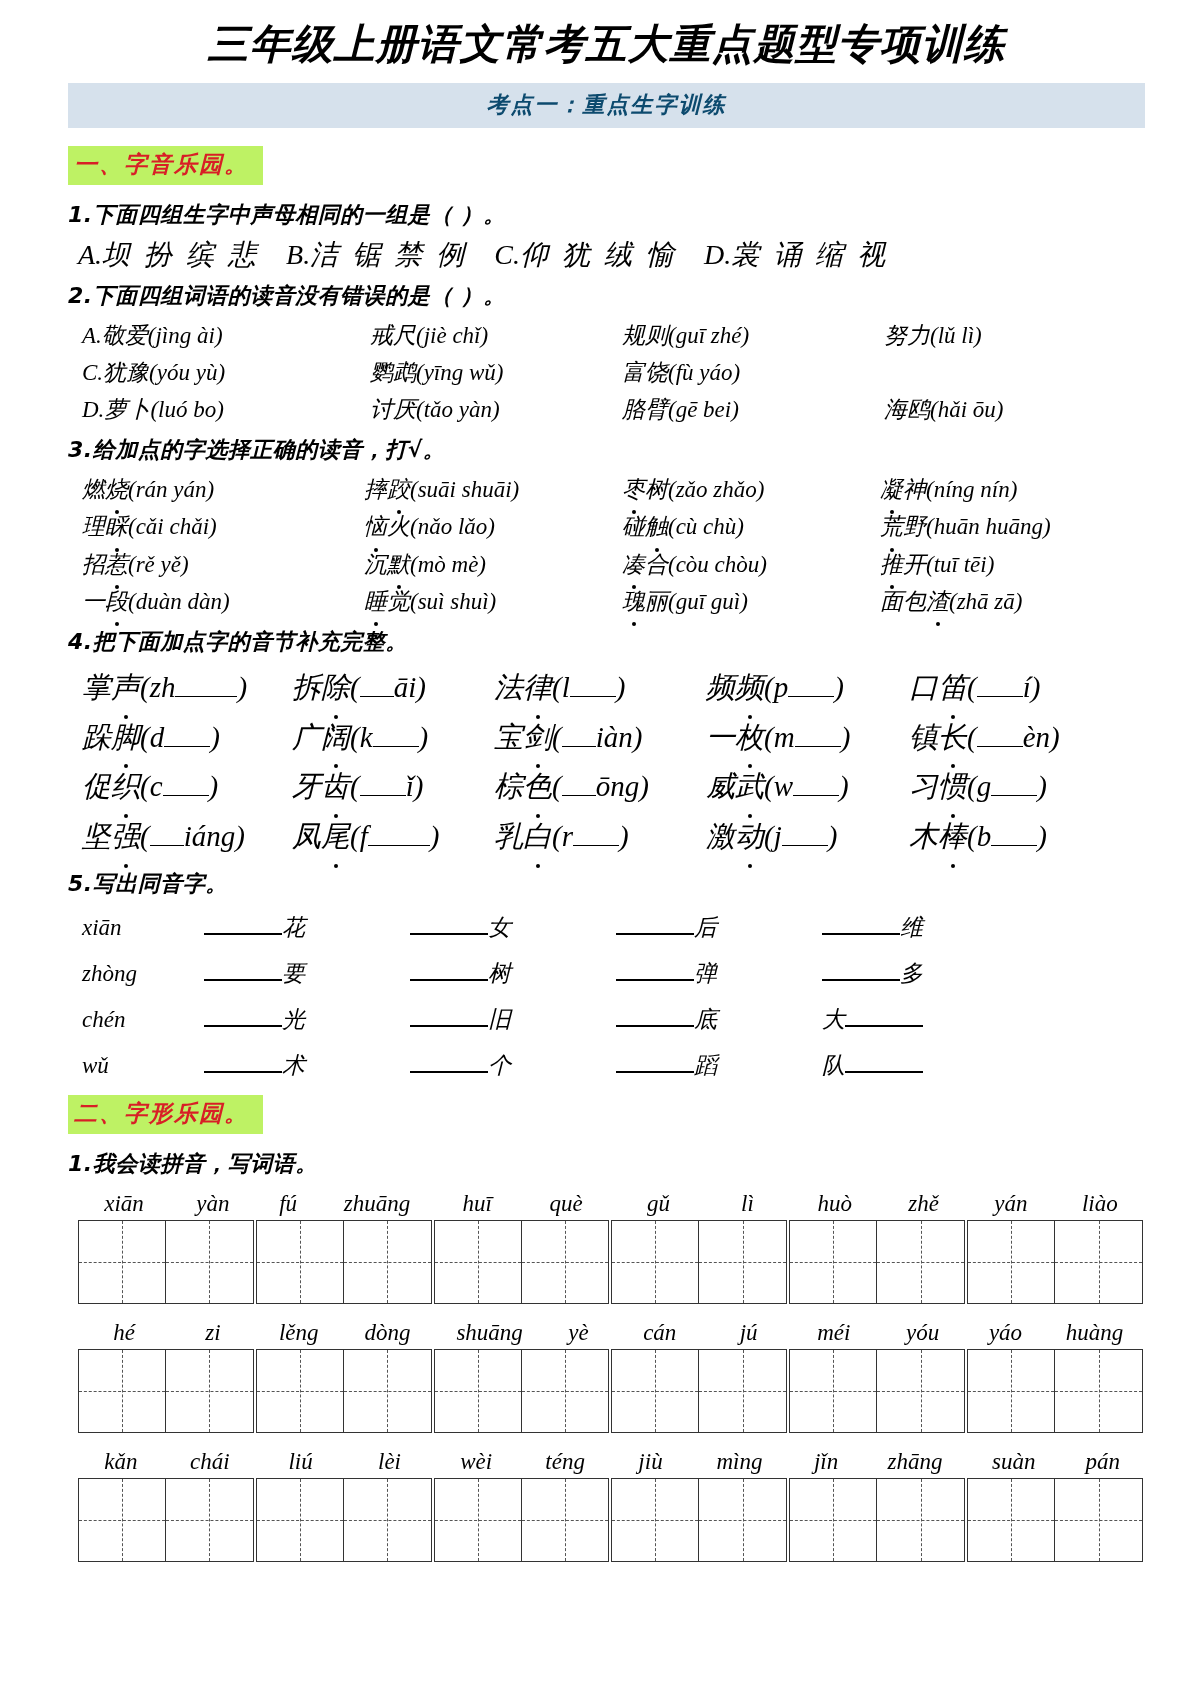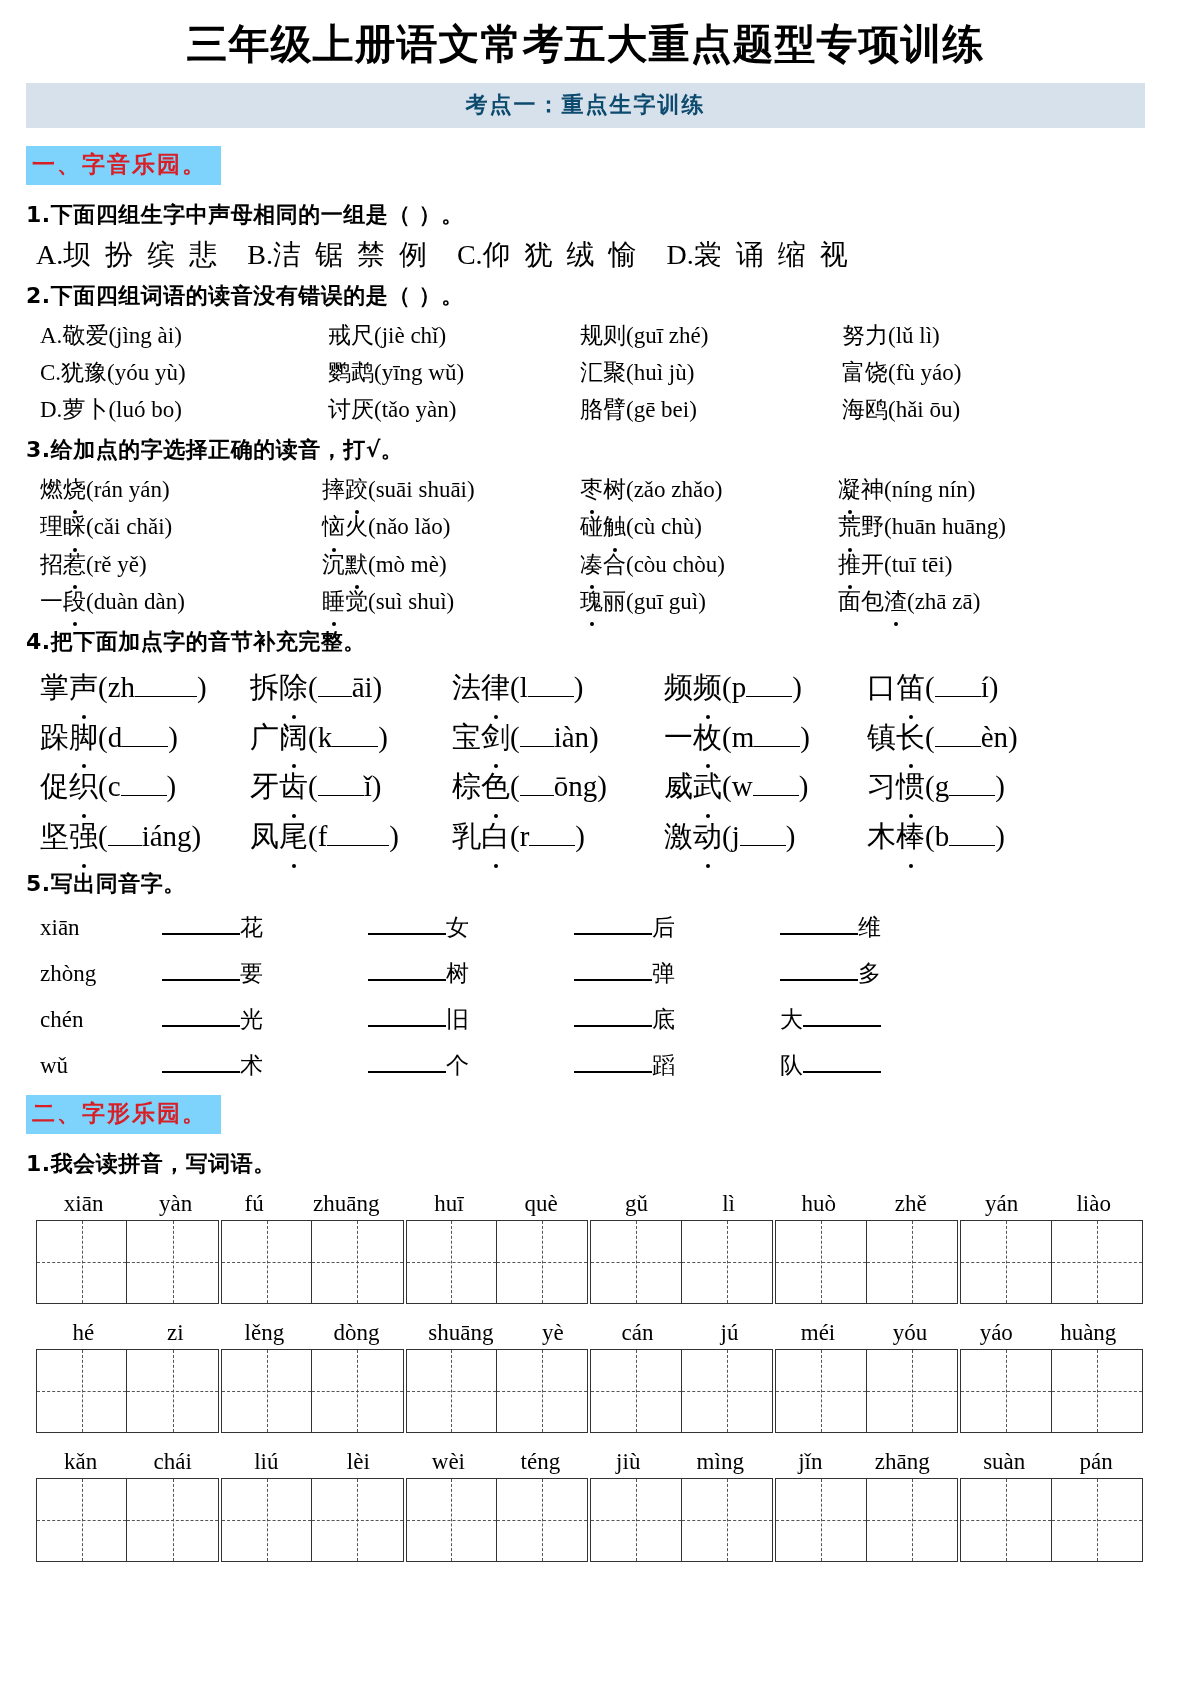--- a/index.html
+++ b/index.html
@@ -5,21 +5,21 @@
   * { box-sizing: border-box; }
   html, body { margin:0; padding:0; }
   body {
     width: 1191px;
     min-height: 1684px;
     background: #ffffff;
     font-family: "Liberation Serif", "DejaVu Serif", serif;
     color: #000;
     -webkit-font-smoothing: antialiased;
   }
-  .page { width: 1191px; padding: 0 46px 20px 26px; }
+  .page { width: 1191px; padding: 0 46px 20px 68px; font-style: italic; }
 
   
   .doc-title {
     text-align: center;
     font-family: "DejaVu Sans", "Liberation Sans", sans-serif;
     font-weight: 800;
     font-size: 41px;
     letter-spacing: 1px;
     padding: 20px 0 14px 0;
     line-height: 1.2;
@@ -34,21 +34,21 @@
     font-weight: 700;
     font-size: 22px;
     letter-spacing: 2px;
     padding: 7px 0 8px 0;
     margin: 0 0 12px 0;
   }
 
   
   .sect-head {
     display: inline-block;
-    background: #7dd3fc;
+    background: #bef264;
     color: #d81f26;
     font-family: "DejaVu Sans", "Liberation Sans", sans-serif;
     font-weight: 700;
     font-size: 23px;
     letter-spacing: 2px;
     padding: 3px 14px 5px 6px;
     margin: 6px 0 8px 0;
   }
 
   
@@ -194,21 +194,20 @@
     <div id="q2-options">
         <div class="grid4 opt">
           <div><span>A.</span><span>敬爱</span><span class="py">(jìng ài)</span></div>
           <div><span>戒尺</span><span class="py">(jiè chǐ)</span></div>
           <div><span>规则</span><span class="py">(guī zhé)</span></div>
           <div><span>努力</span><span class="py">(lǔ lì)</span></div>
         </div>
         <div class="grid4 opt">
           <div><span>C.</span><span>犹豫</span><span class="py">(yóu yù)</span></div>
           <div><span>鹦鹉</span><span class="py">(yīng wǔ)</span></div>
-          <div><span>汇聚</span><span class="py">(huì jù)</span></div>
           <div><span>富饶</span><span class="py">(fù yáo)</span></div>
         </div>
         <div class="grid4 opt">
           <div><span>D.</span><span>萝卜</span><span class="py">(luó bo)</span></div>
           <div><span>讨厌</span><span class="py">(tǎo yàn)</span></div>
           <div><span>胳臂</span><span class="py">(gē bei)</span></div>
           <div><span>海鸥</span><span class="py">(hǎi ōu)</span></div>
         </div>
       </div>
 

